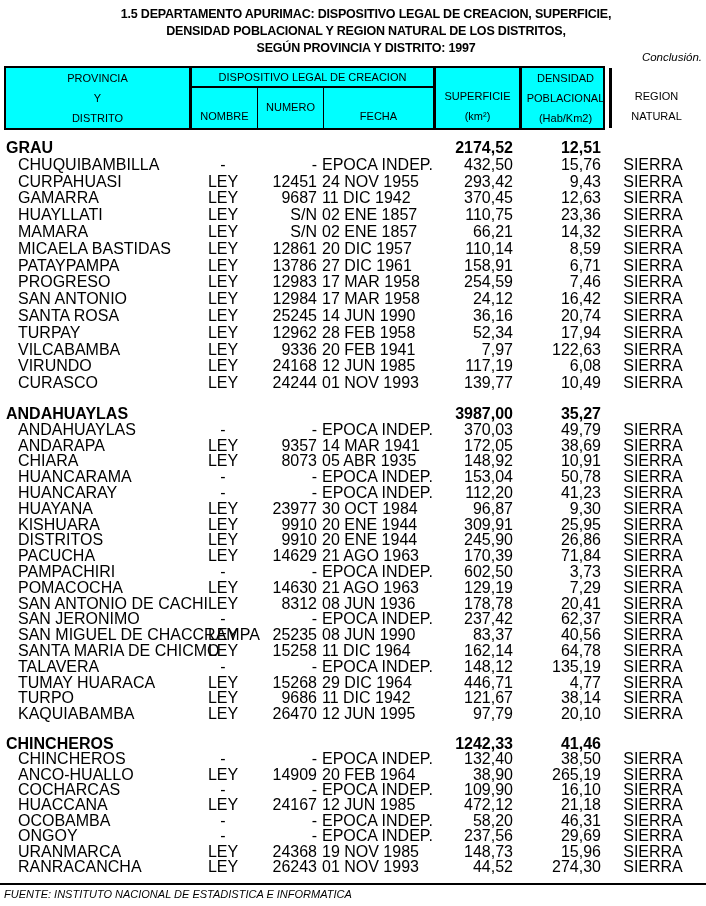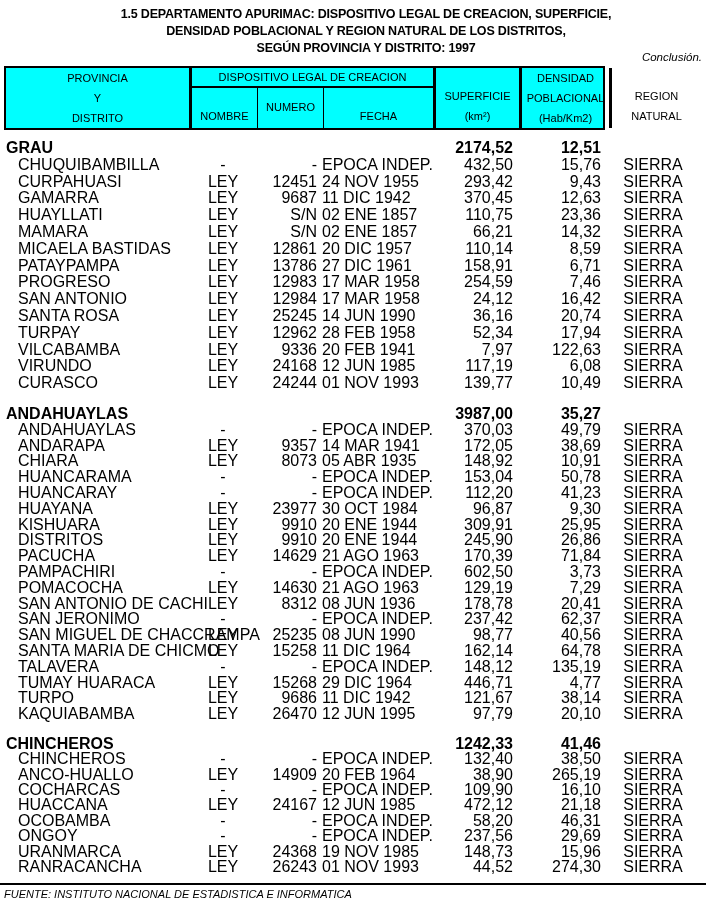--- a/index.html
+++ b/index.html
@@ -397,21 +397,21 @@
           <div class="c c-fecha">EPOCA INDEP.</div>
           <div class="c c-sup">237,42</div>
           <div class="c c-den">62,37</div>
           <div class="c c-reg">SIERRA</div>
         </div>
         <div class="row district-row">
           <div class="c c-name">SAN MIGUEL DE CHACCRAMPA</div>
           <div class="c c-nombre">LEY</div>
           <div class="c c-numero">25235</div>
           <div class="c c-fecha">08 JUN 1990</div>
-          <div class="c c-sup">98,77</div>
+          <div class="c c-sup">83,37</div>
           <div class="c c-den">40,56</div>
           <div class="c c-reg">SIERRA</div>
         </div>
         <div class="row district-row">
           <div class="c c-name">SANTA MARIA DE CHICMO</div>
           <div class="c c-nombre">LEY</div>
           <div class="c c-numero">15258</div>
           <div class="c c-fecha">11 DIC 1964</div>
           <div class="c c-sup">162,14</div>
           <div class="c c-den">64,78</div>

